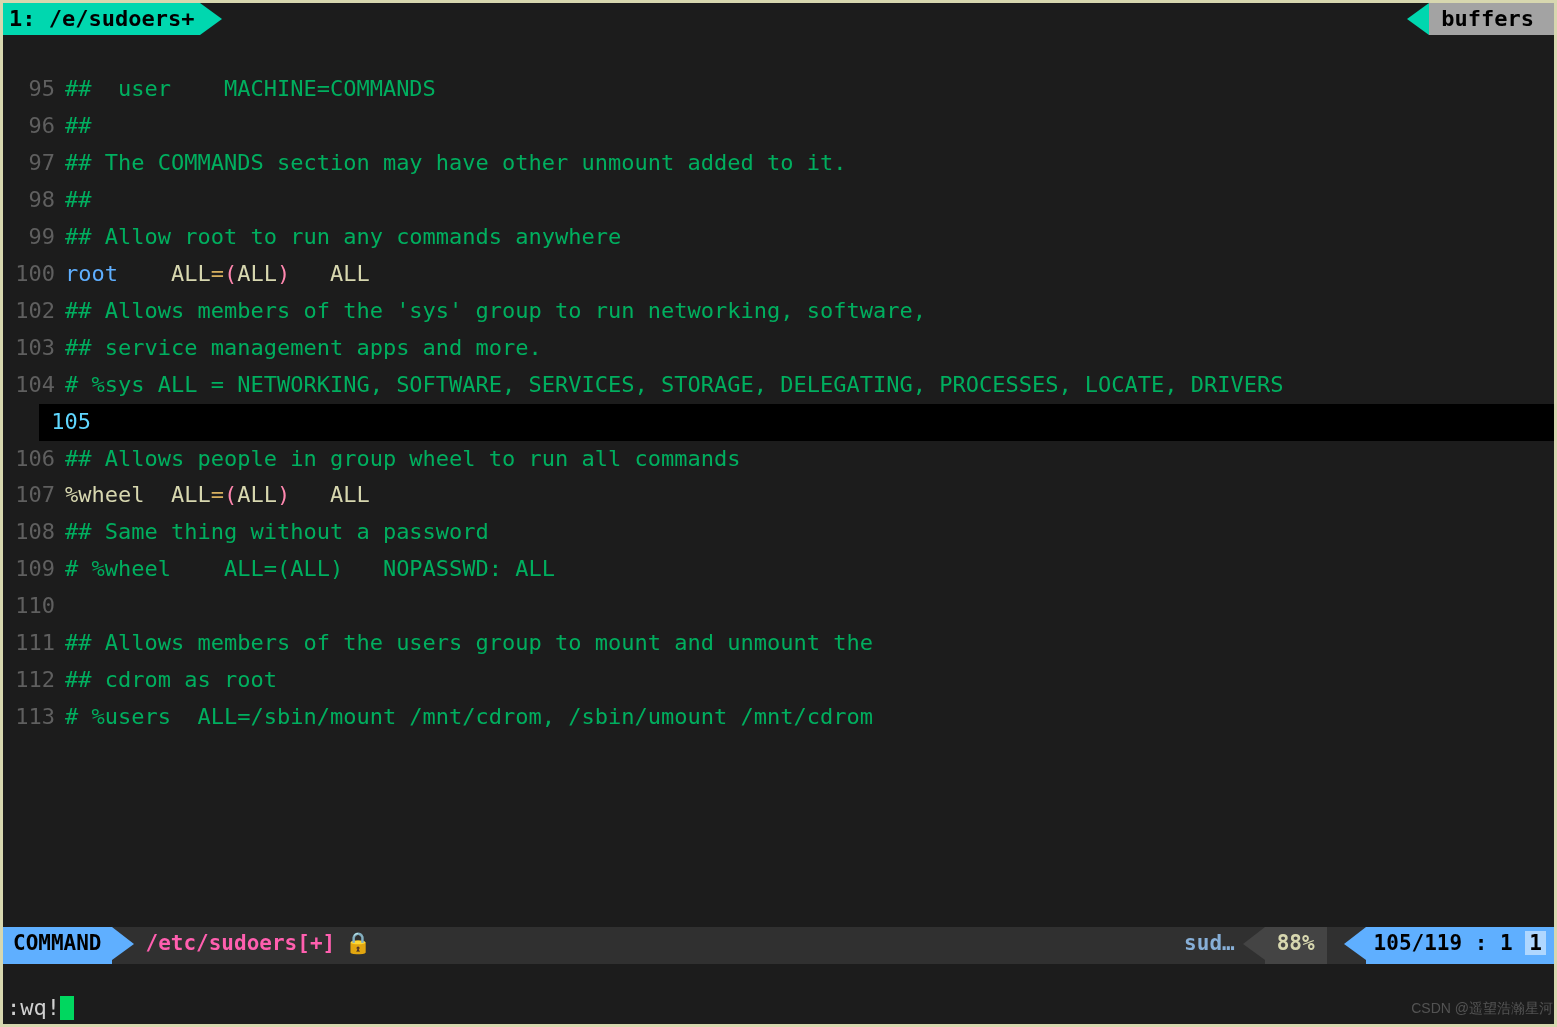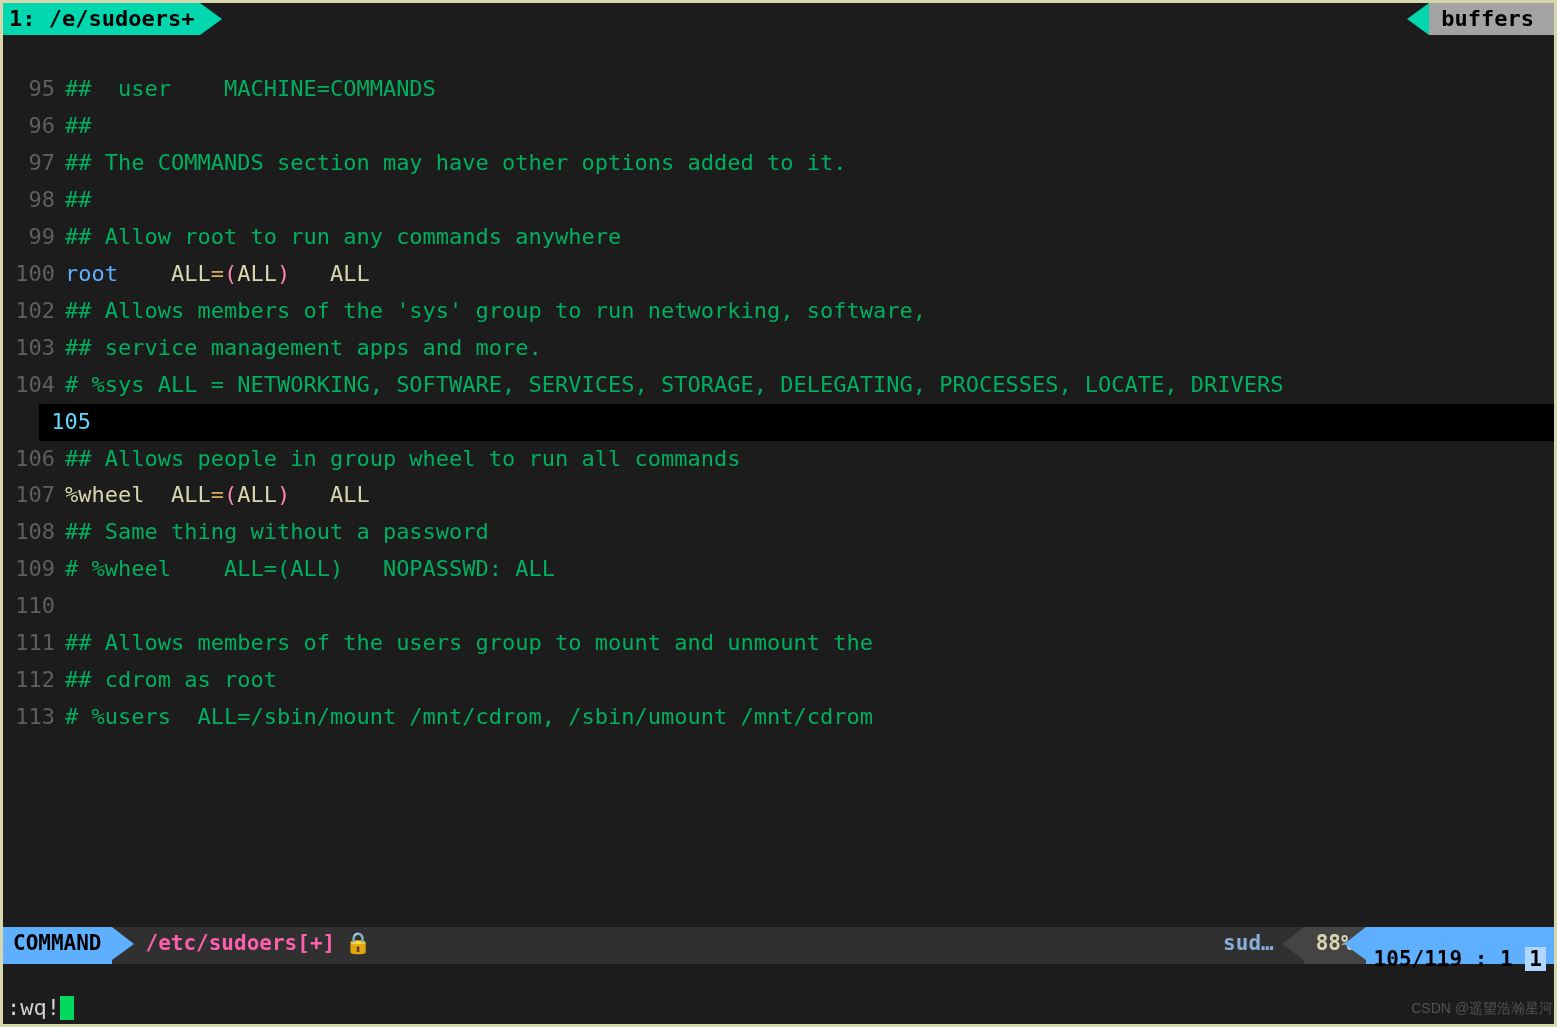--- a/index.html
+++ b/index.html
@@ -111,21 +111,21 @@
   background: #444444; color: #d7d7af; padding: 0 12px; position: relative;
 }
 .sb-pct::before {
   content: '';
   position: absolute; left: -22px; top: 0;
   border-top: 17px solid transparent;
   border-bottom: 16px solid transparent;
   border-right: 22px solid #444444;
 }
 .sb-pos {
-  background: #5fafff; color: #000; padding: 16px 8px; position: relative;
+  background: #5fafff; color: #000; padding: 0 8px; position: relative; margin-left: 39px;
 }
 .sb-pos::before {
   content: '';
   position: absolute; left: -22px; top: 0;
   border-top: 17px solid transparent;
   border-bottom: 16px solid transparent;
   border-right: 22px solid #5fafff;
 }
 .sb-col-end { background: #afd7ff; color:#000; padding:0 4px; }
 .cmdline {
@@ -150,21 +150,21 @@
 
 <div class="frame">
   <div class="topbar">
     <div class="top-left"> 1: /e/sudoers+ </div>
     <div class="top-right">buffers </div>
   </div>
 
   <div class="editor" id="editor">
       <div class="line"><div class="gutter">95</div><div class="code"><span class="cmt">##  user    MACHINE=COMMANDS</span></div></div>
       <div class="line"><div class="gutter">96</div><div class="code"><span class="cmt">##</span></div></div>
-      <div class="line"><div class="gutter">97</div><div class="code"><span class="cmt">## The COMMANDS section may have other options added to it.</span></div></div>
+      <div class="line"><div class="gutter">97</div><div class="code"><span class="cmt">## The COMMANDS section may have other unmount added to it.</span></div></div>
       <div class="line"><div class="gutter">98</div><div class="code"><span class="cmt">##</span></div></div>
       <div class="line"><div class="gutter">99</div><div class="code"><span class="cmt">## Allow root to run any commands anywhere</span></div></div>
       <div class="line"><div class="gutter">100</div><div class="code"><span class="kw-root">root</span><span class="white">    ALL</span><span class="eq">=</span><span class="paren">(</span><span class="white">ALL</span><span class="paren">)</span><span class="white">   ALL</span></div></div>
       <div class="line"><div class="gutter">102</div><div class="code"><span class="cmt">## Allows members of the 'sys' group to run networking, software,</span></div></div>
       <div class="line"><div class="gutter">103</div><div class="code"><span class="cmt">## service management apps and more.</span></div></div>
       <div class="line"><div class="gutter">104</div><div class="code"><span class="cmt"># %sys ALL = NETWORKING, SOFTWARE, SERVICES, STORAGE, DELEGATING, PROCESSES, LOCATE, DRIVERS</span></div></div>
       <div class="line current"><div class="gutter">105</div><div class="code"><span></span></div></div>
       <div class="line"><div class="gutter">106</div><div class="code"><span class="cmt">## Allows people in group wheel to run all commands</span></div></div>
       <div class="line"><div class="gutter">107</div><div class="code"><span class="white">%wheel  ALL</span><span class="eq">=</span><span class="paren">(</span><span class="white">ALL</span><span class="paren">)</span><span class="white">   ALL</span></div></div>
       <div class="line"><div class="gutter">108</div><div class="code"><span class="cmt">## Same thing without a password</span></div></div>

